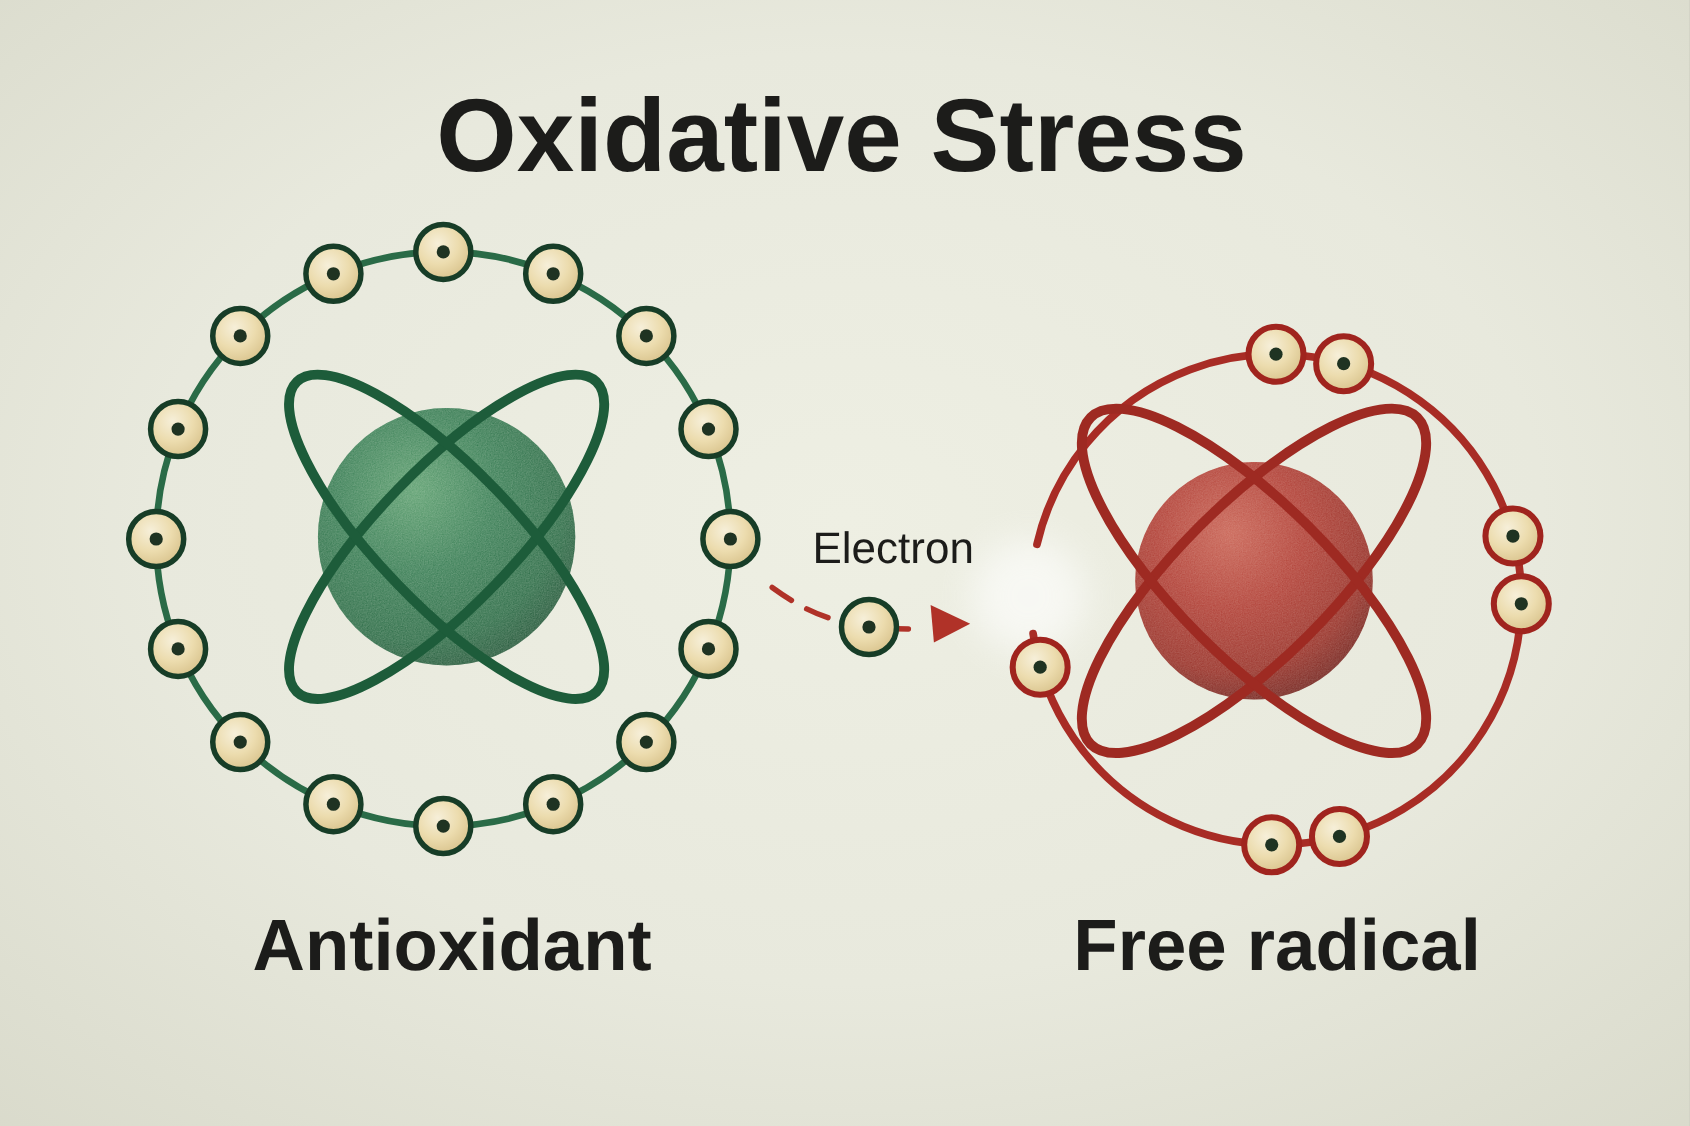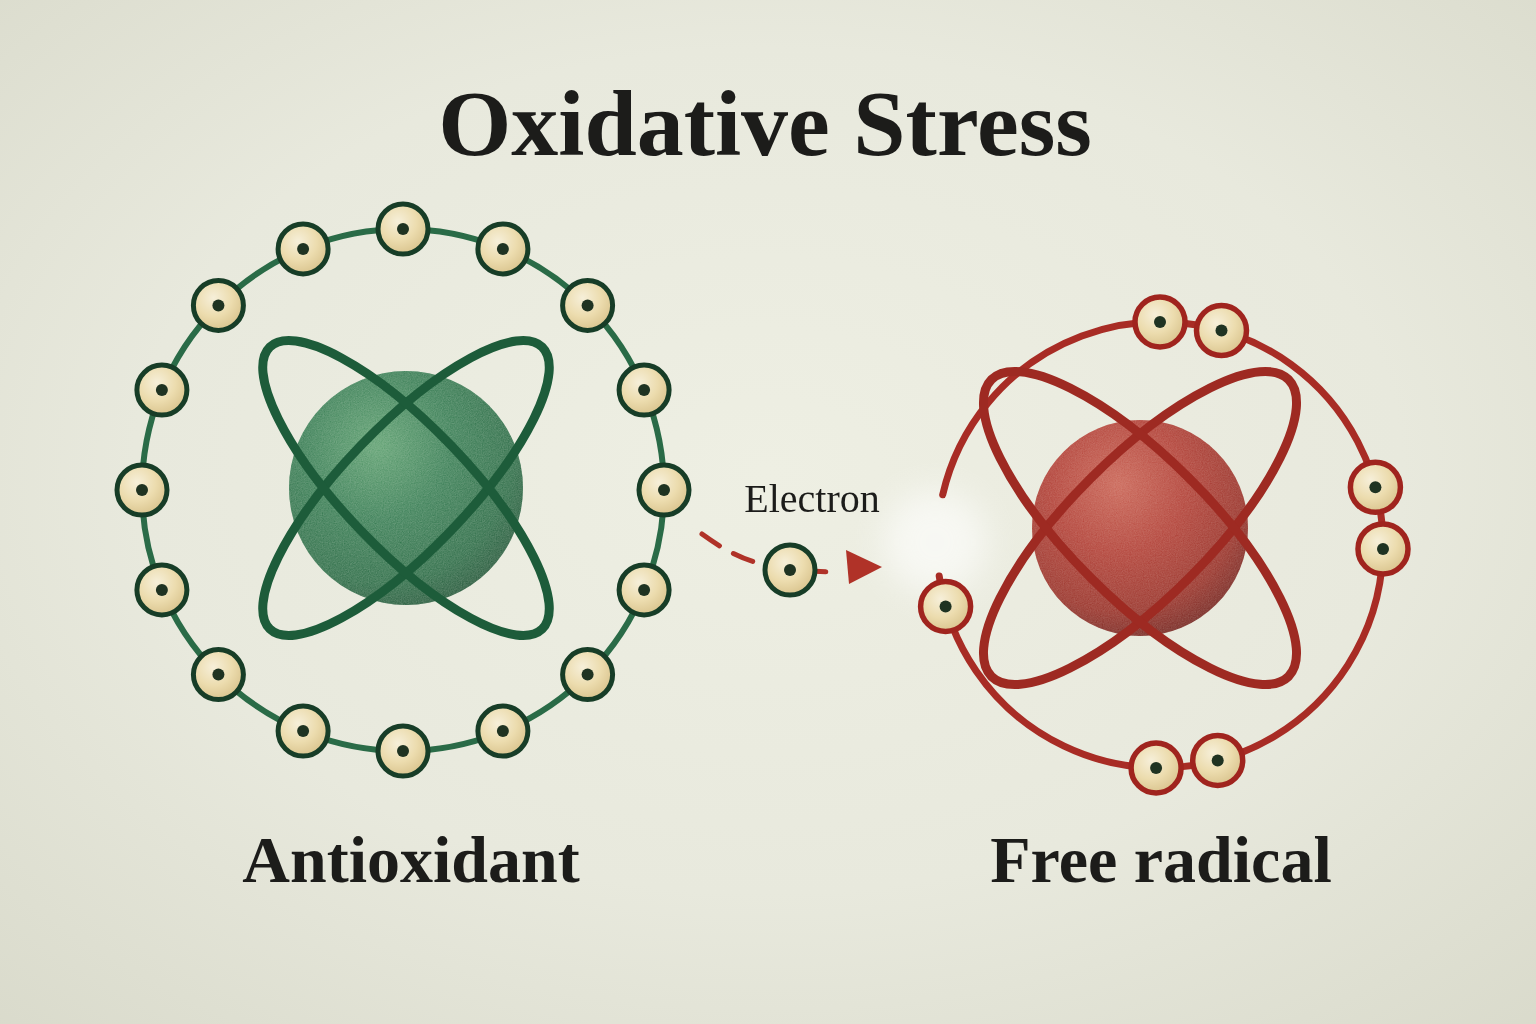--- a/index.html
+++ b/index.html
@@ -1,20 +1,20 @@
 <!DOCTYPE html>
 <html><head>
 <meta charset="utf-8">
 <style>
   html,body{margin:0;padding:0;background:#cfd0c2;}
   .stage{
     position:relative;
     width:1536px;height:1024px;
     overflow:hidden;
-    font-family:Liberation Serif, serif;
+    font-family:Liberation Sans, sans-serif;
   }
   svg{position:absolute;inset:0;display:block;}
 
   .title-text{
     font-size:94px;font-weight:600;
     fill:var(--ink,#1c1c1a);
   }
   .atom-label{
     font-size:66px;font-weight:600;
     fill:var(--ink,#1c1c1a);

